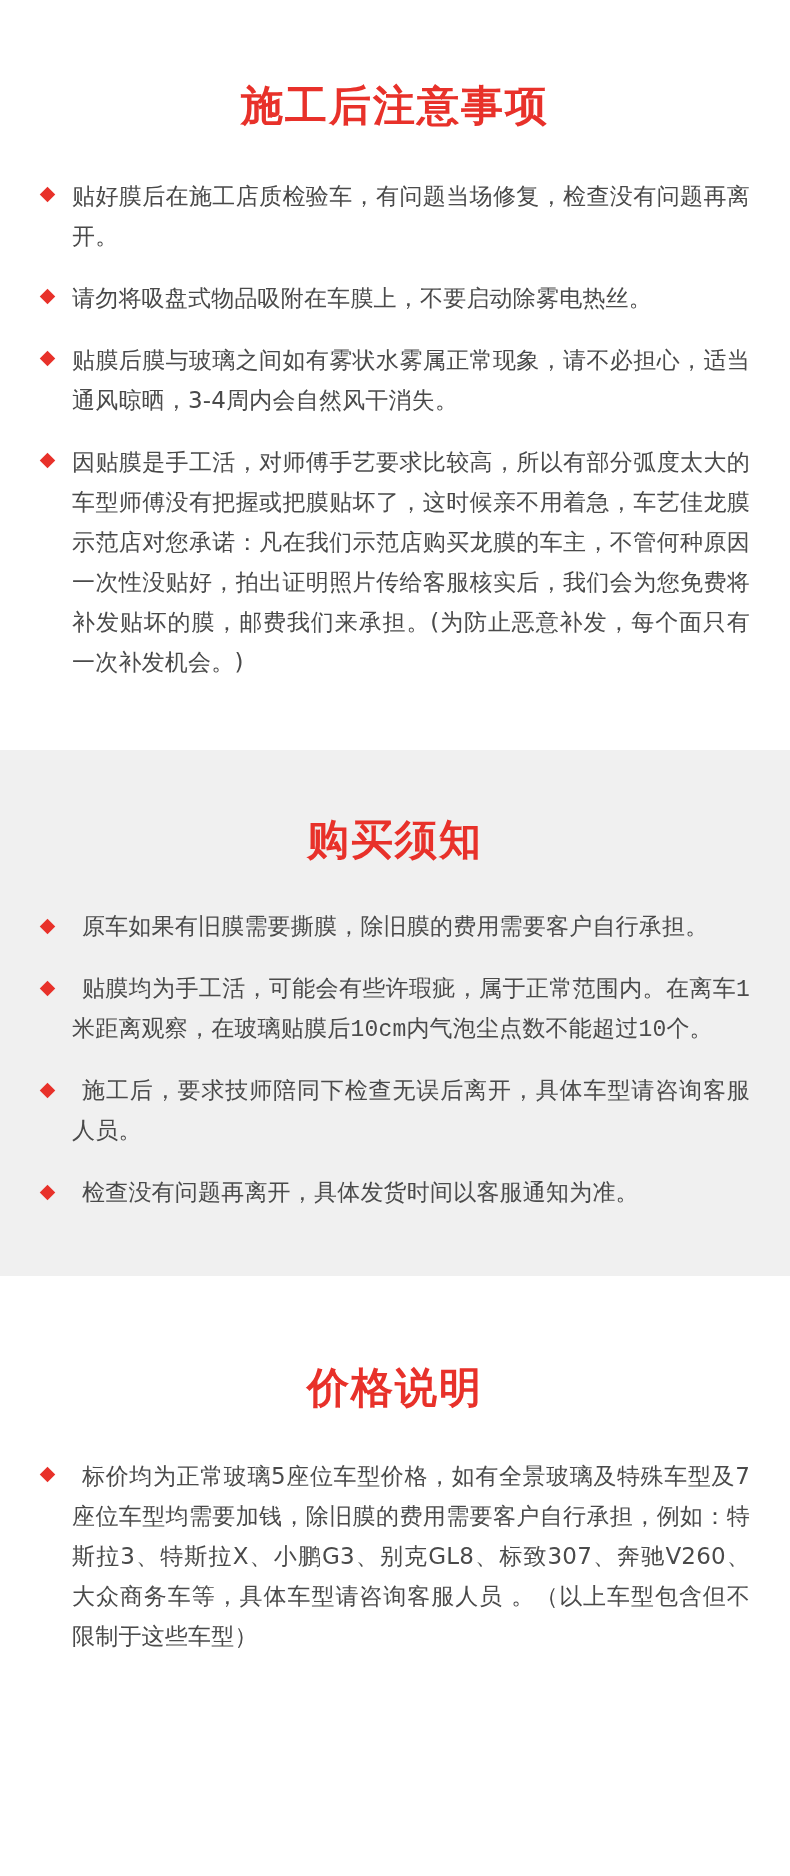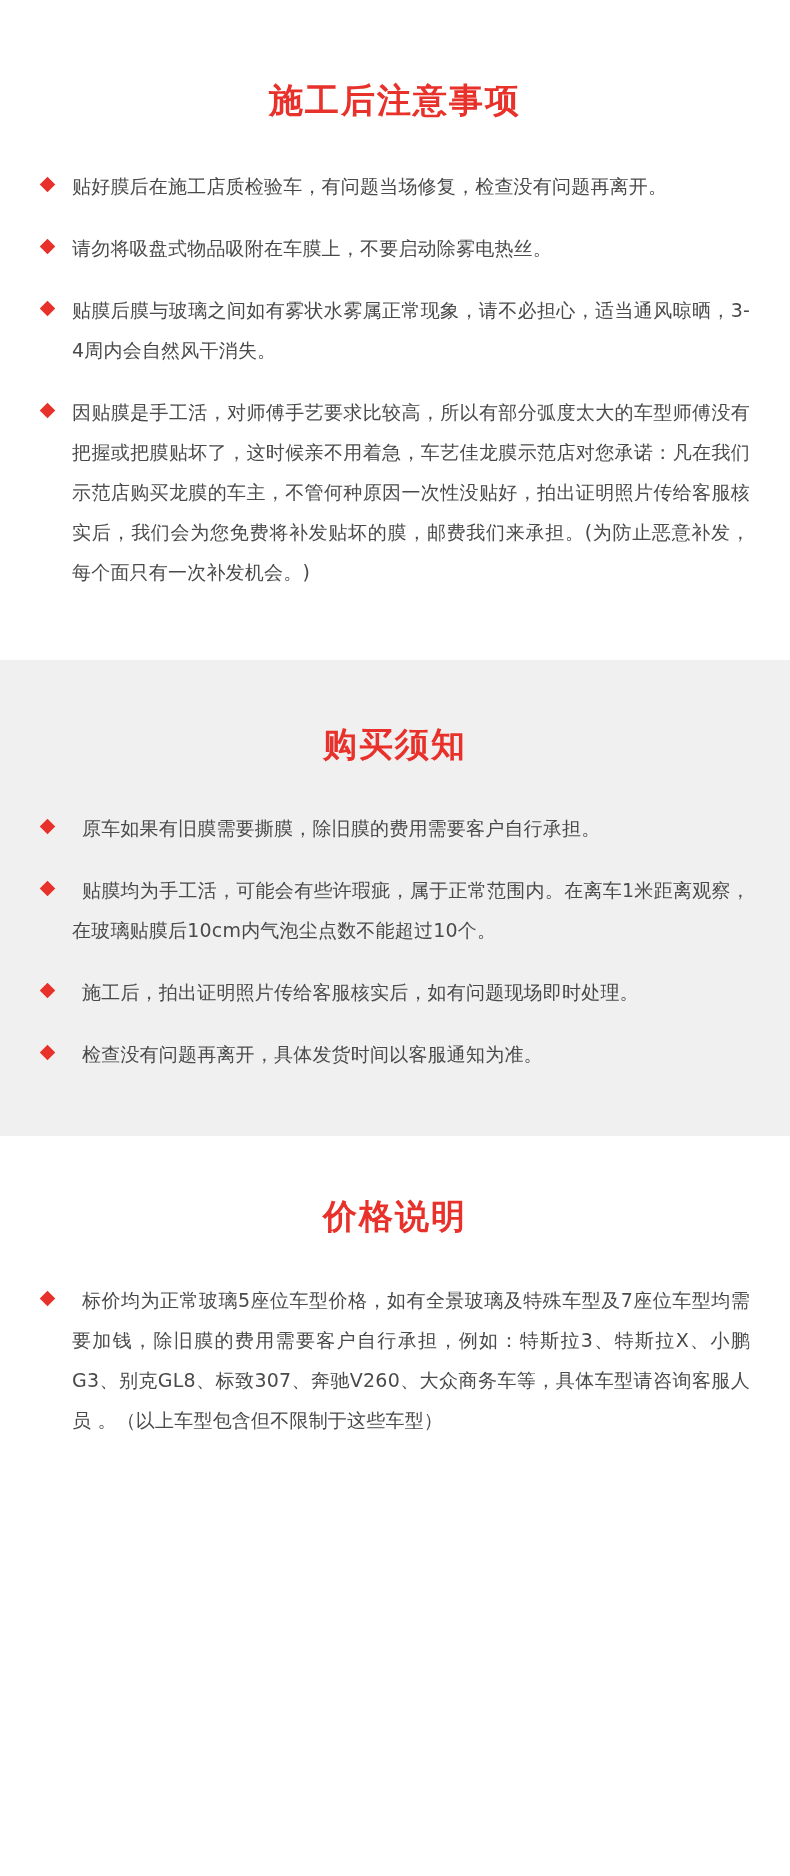--- a/index.html
+++ b/index.html
@@ -21,38 +21,38 @@
   }
   .section {
     padding: 0 40px;
   }
   .section.white { background: #ffffff; }
   .section.gray  { background: #f0f0f0; }
 
   .sec-title {
     text-align: center;
     color: #e8312a;
-    font-size: 34px;
+    font-size: 42px;
     font-weight: bold;
     letter-spacing: 2px;
   }
   .sec-title-1 { padding-top: 78px; padding-bottom: 42px; }
   .sec-title-2 { padding-top: 62px; padding-bottom: 40px; }
-  .sec-title-3 { padding-top: 58px; padding-bottom: 40px; }
+  .sec-title-3 { padding-top: 84px; padding-bottom: 40px; }
 
   ul.items {
     list-style: none;
     margin: 0;
     padding: 0;
   }
   ul.items li {
     position: relative;
     padding-left: 32px;
     margin-bottom: 22px;
-    font-size: 19px;
+    font-size: 23px;
     line-height: 40px;
     color: #4a4a4a;
     text-align: justify;
     letter-spacing: 0.2px;
   }
   ul.items li .bullet {
     position: absolute;
     left: 2px;
     top: 13px;
     width: 11px;
@@ -60,21 +60,21 @@
     background: #e8312a;
     transform: rotate(45deg);
     display: block;
   }
   ul.items li .txt {
     display: block;
   }
   .indent .txt { text-indent: 10px; }
 
   .sec1-wrap { padding-bottom: 46px; }
-  .sec2-wrap { padding-bottom: 40px; }
+  .sec2-wrap { padding-bottom: 40px; font-family: Liberation Mono, monospace; }
   .sec3-wrap { padding-bottom: 60px; }
 </style>
 </head>
 <body>
 
 <div class="page">
 
   <div class="section white sec1-wrap">
     <div class="sec-title sec-title-1">施工后注意事项</div>
     <ul class="items">
@@ -103,21 +103,21 @@
       <li>
         <span class="bullet"></span>
         <span class="txt">原车如果有旧膜需要撕膜，除旧膜的费用需要客户自行承担。</span>
       </li>
       <li>
         <span class="bullet"></span>
         <span class="txt">贴膜均为手工活，可能会有些许瑕疵，属于正常范围内。在离车1米距离观察，在玻璃贴膜后10cm内气泡尘点数不能超过10个。</span>
       </li>
       <li>
         <span class="bullet"></span>
-        <span class="txt">施工后，拍出证明照片传给客服核实后，如有问题现场即时处理。</span>
+        <span class="txt">施工后，要求技师陪同下检查无误后离开，具体车型请咨询客服人员。</span>
       </li>
       <li>
         <span class="bullet"></span>
         <span class="txt">检查没有问题再离开，具体发货时间以客服通知为准。</span>
       </li>
     </ul>
   </div>
 
   <div class="section white sec3-wrap">
     <div class="sec-title sec-title-3">价格说明</div>

